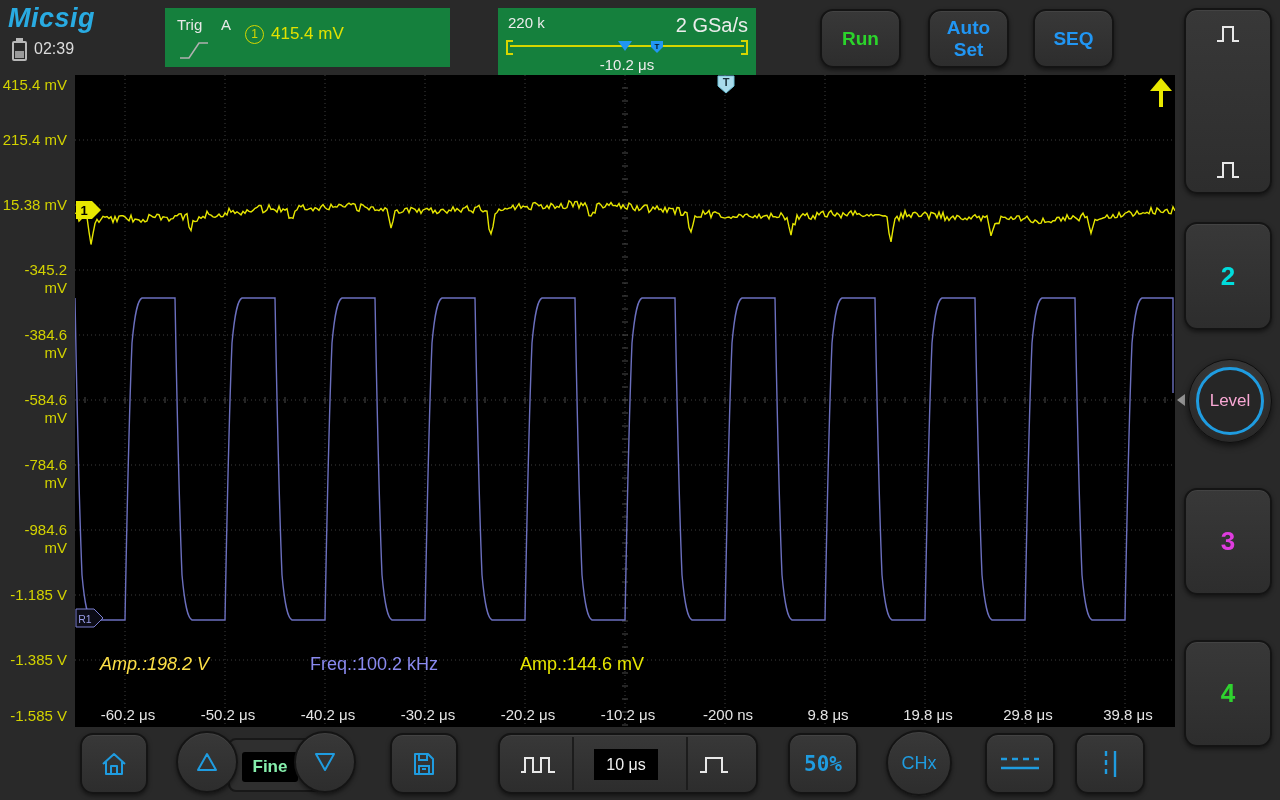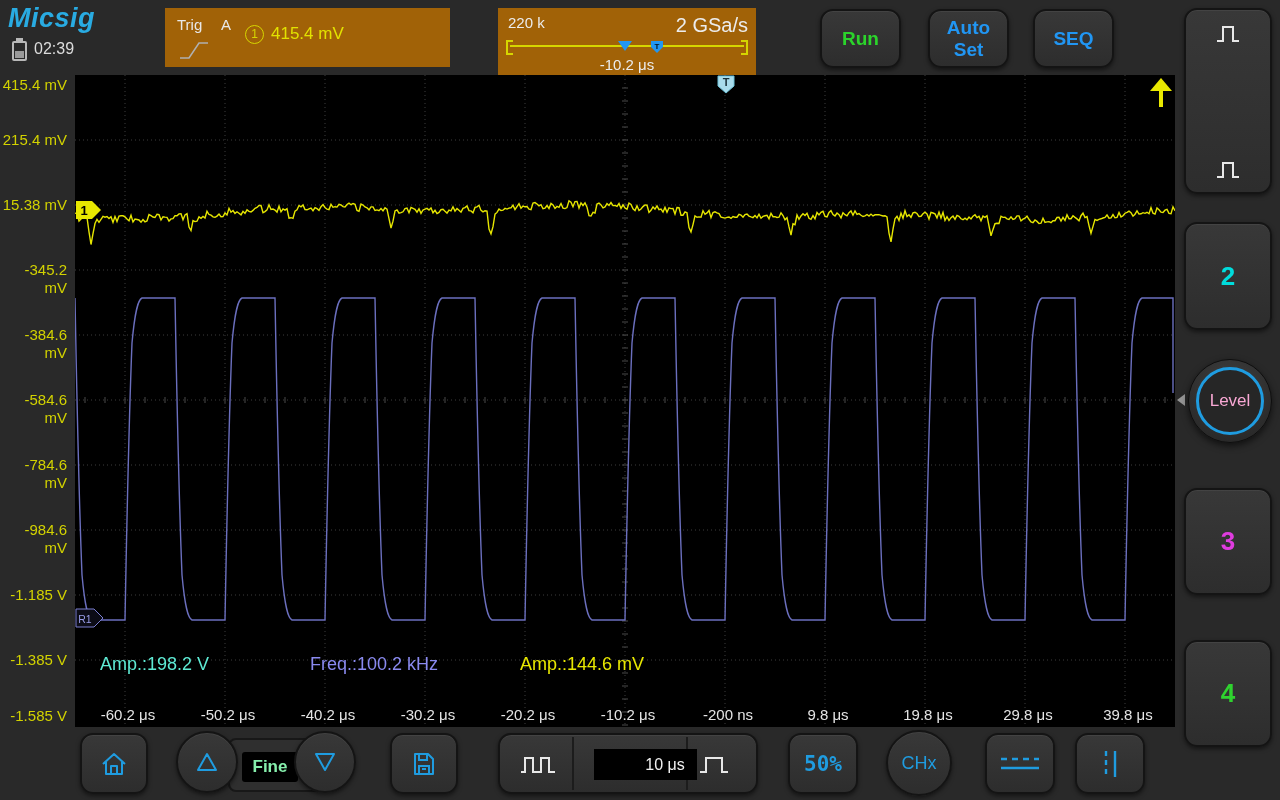--- a/index.html
+++ b/index.html
@@ -4,21 +4,21 @@
 <style>
   html,body{margin:0;padding:0;background:#292929;font-family:"Liberation Sans",sans-serif;}
   #screen{position:relative;width:1280px;height:800px;background:#292929;overflow:hidden;}
   .abs{position:absolute;}
   
   #logo{left:8px;top:3px;font-size:27px;font-weight:800;font-style:italic;color:#29abe2;letter-spacing:.5px;}
   .battery{position:absolute;left:12px;top:41px;width:11px;height:16px;border:2px solid #b8b8b8;border-radius:2px;}
   .battery::before{content:"";position:absolute;left:2px;top:-5px;width:7px;height:3px;background:#b8b8b8;}
   .battery::after{content:"";position:absolute;left:1px;bottom:1px;width:9px;height:7px;background:#9a9a9a;}
   #clock{left:34px;top:40px;font-size:16px;color:#dcdcdc;}
-  .blackpanel{background:#a16207;}
+  .blackpanel{background:#15803d;}
   #trig-panel{left:165px;top:8px;width:285px;height:59px;}
   #trig-label{left:12px;top:8px;font-size:15px;color:#e8e8e8;}
   #trig-source{left:56px;top:8px;font-size:15px;color:#e8e8e8;}
   #trig-slope{left:12px;top:30px;}
   #trig-badge{left:80px;top:17px;width:17px;height:17px;border:1.5px solid #d6d600;border-radius:50%;
     color:#d6d600;font-size:12px;line-height:17px;text-align:center;}
   #trig-level{left:106px;top:16px;font-size:17px;color:#e2e200;}
   #h-panel{left:498px;top:8px;width:258px;height:70px;}
   #acq-depth{left:10px;top:6px;font-size:15px;color:#ececec;}
   #acq-mode{left:0;top:6px;width:100%;text-align:center;font-size:15px;color:#ececec;}
@@ -73,21 +73,21 @@
   #arrow-back{left:228px;top:10px;width:102px;height:50px;border-radius:8px;background:#2f2f2f;border:2px solid #181818;}
   #up-btn{left:176px;top:3px;width:62px;height:62px;}
   #fine-box{left:242px;top:24px;width:56px;height:30px;background:#000;border-radius:3px;
     color:#86efac;font-size:17px;font-weight:bold;text-align:center;line-height:30px;}
   #down-btn{left:294px;top:3px;width:62px;height:62px;}
   #save-btn{left:390px;top:5px;width:68px;height:61px;}
   #tb-group{left:498px;top:5px;width:260px;height:61px;}
   .tb-div{position:absolute;top:2px;bottom:2px;width:2px;background:#1c1c1c;}
   #tb-icon-l{position:absolute;left:19px;top:19px;}
   #tb-box{position:absolute;left:94px;top:14px;width:64px;height:31px;background:#000;color:#f0f0f0;
-    font-size:16px;text-align:center;line-height:31px;padding-left:39px;}
+    font-size:16px;text-align:center;line-height:31px;}
   #tb-icon-r{position:absolute;left:198px;top:19px;}
   #half-btn{left:788px;top:5px;width:70px;height:61px;color:#1f9ce0;font-size:21px;font-weight:bold;font-family:"DejaVu Sans Mono",monospace;}
   #chx-btn{left:886px;top:2px;width:66px;height:66px;color:#1f9ce0;font-size:18px;}
   #curh-btn{left:985px;top:5px;width:70px;height:61px;}
   #curv-btn{left:1075px;top:5px;width:70px;height:61px;}
 </style>
 </head>
 <body>
 
 <div id="screen">
@@ -291,21 +291,21 @@
         <text x="9" y="140" text-anchor="middle" font-size="13" font-weight="bold" fill="#000">1</text>
       </g>
       <g>
         <polygon points="1,534 19,534 28,543 19,552 1,552" fill="#0c0c16" stroke="#7a7ed0" stroke-width="1"></polygon>
         <text x="10" y="547.5" text-anchor="middle" font-size="10.5" fill="#9a9ee8">R1</text>
       </g>
     </svg>
   </div>
 
   <div class="abs" id="meas-row">
-    <span style="left: 25px; color: #5eead4;">Amp.:198.2 V</span>
+    <span style="left: 25px; color: #fde047; font-style: italic;">Amp.:198.2 V</span>
     <span style="left: 235px; color: rgb(138, 138, 240);">Freq.:100.2 kHz</span>
     <span style="left: 445px; color: rgb(232, 232, 0);">Amp.:144.6 mV</span>
   </div>
 
   <div class="abs" id="x-axis">
     <span style="left:11px">-60.2 μs</span>
     <span style="left:111px">-50.2 μs</span>
     <span style="left:211px">-40.2 μs</span>
     <span style="left:311px">-30.2 μs</span>
     <span style="left:411px">-20.2 μs</span>

